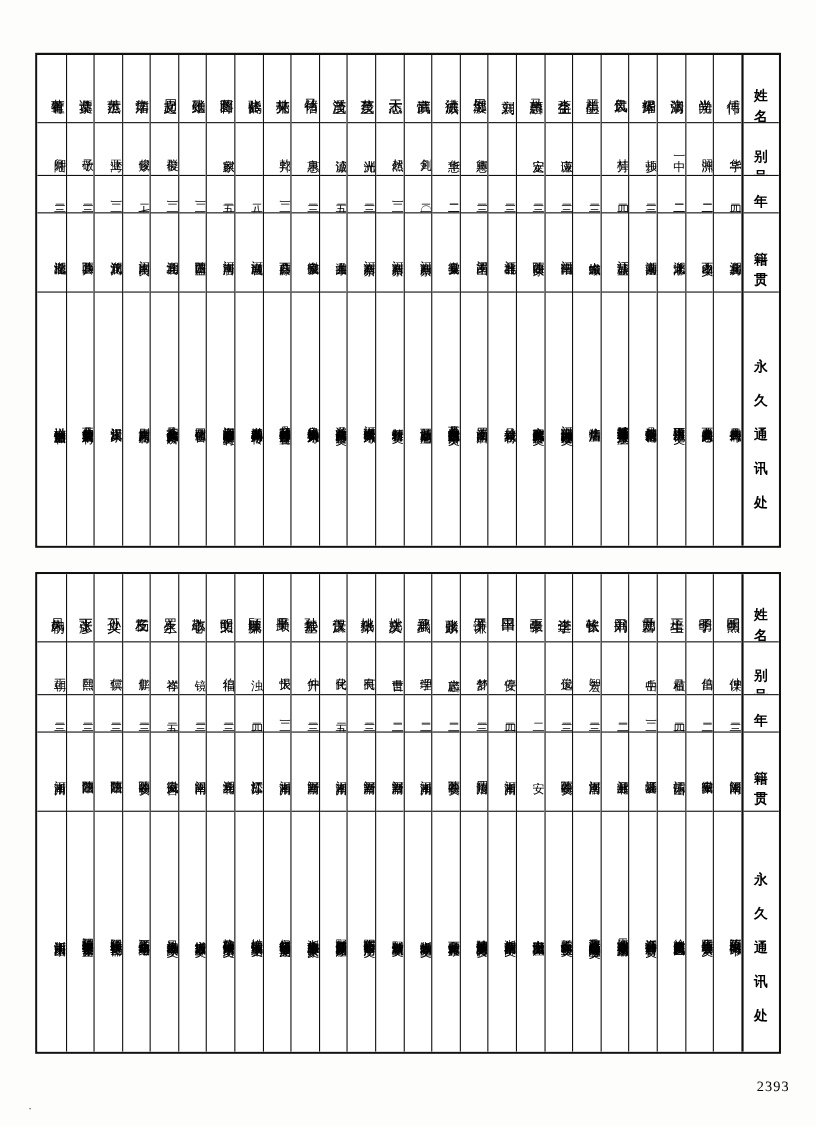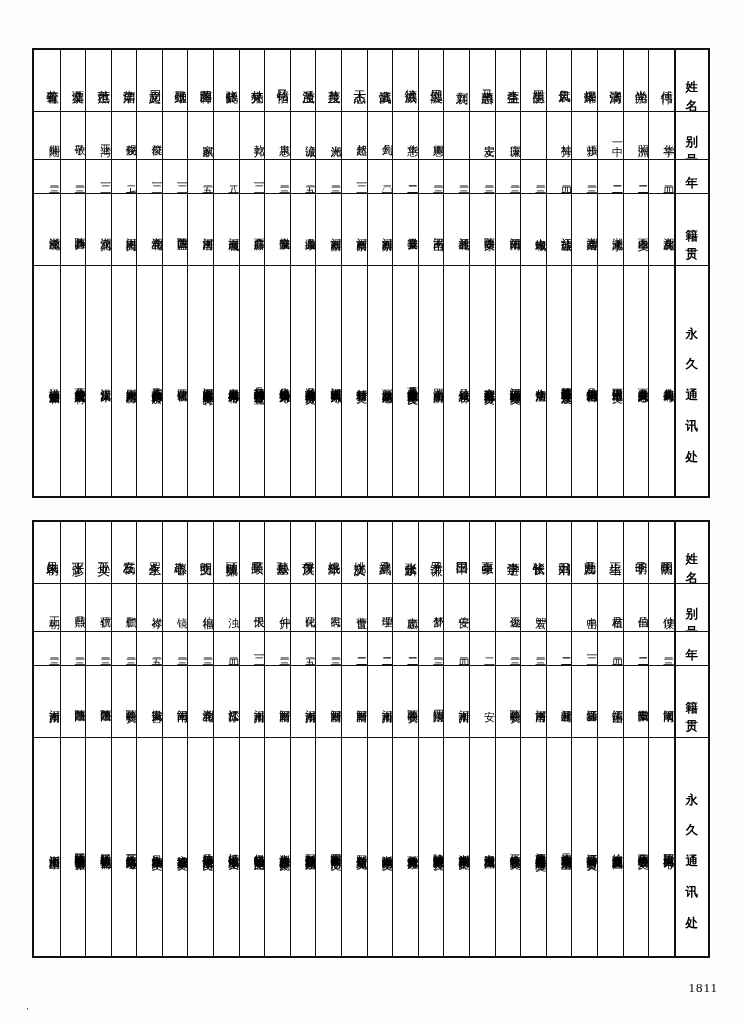--- a/index.html
+++ b/index.html
@@ -460,15 +460,15 @@
       </div>
       <div class="col narrow">
         <div class="cell r-name">朱凤朝</div>
         <div class="cell r-alias">正朝</div>
         <div class="cell r-age">二三</div>
         <div class="cell r-orig">河南淅川</div>
         <div class="cell r-addr">淅川滔河朱家山</div>
       </div>
     </div>
 
-  <div class="pageno">1811</div>
+  <div class="pageno">2393</div>
   <div class="edge-mark">·</div>
 </div>
 
 </body></html>

